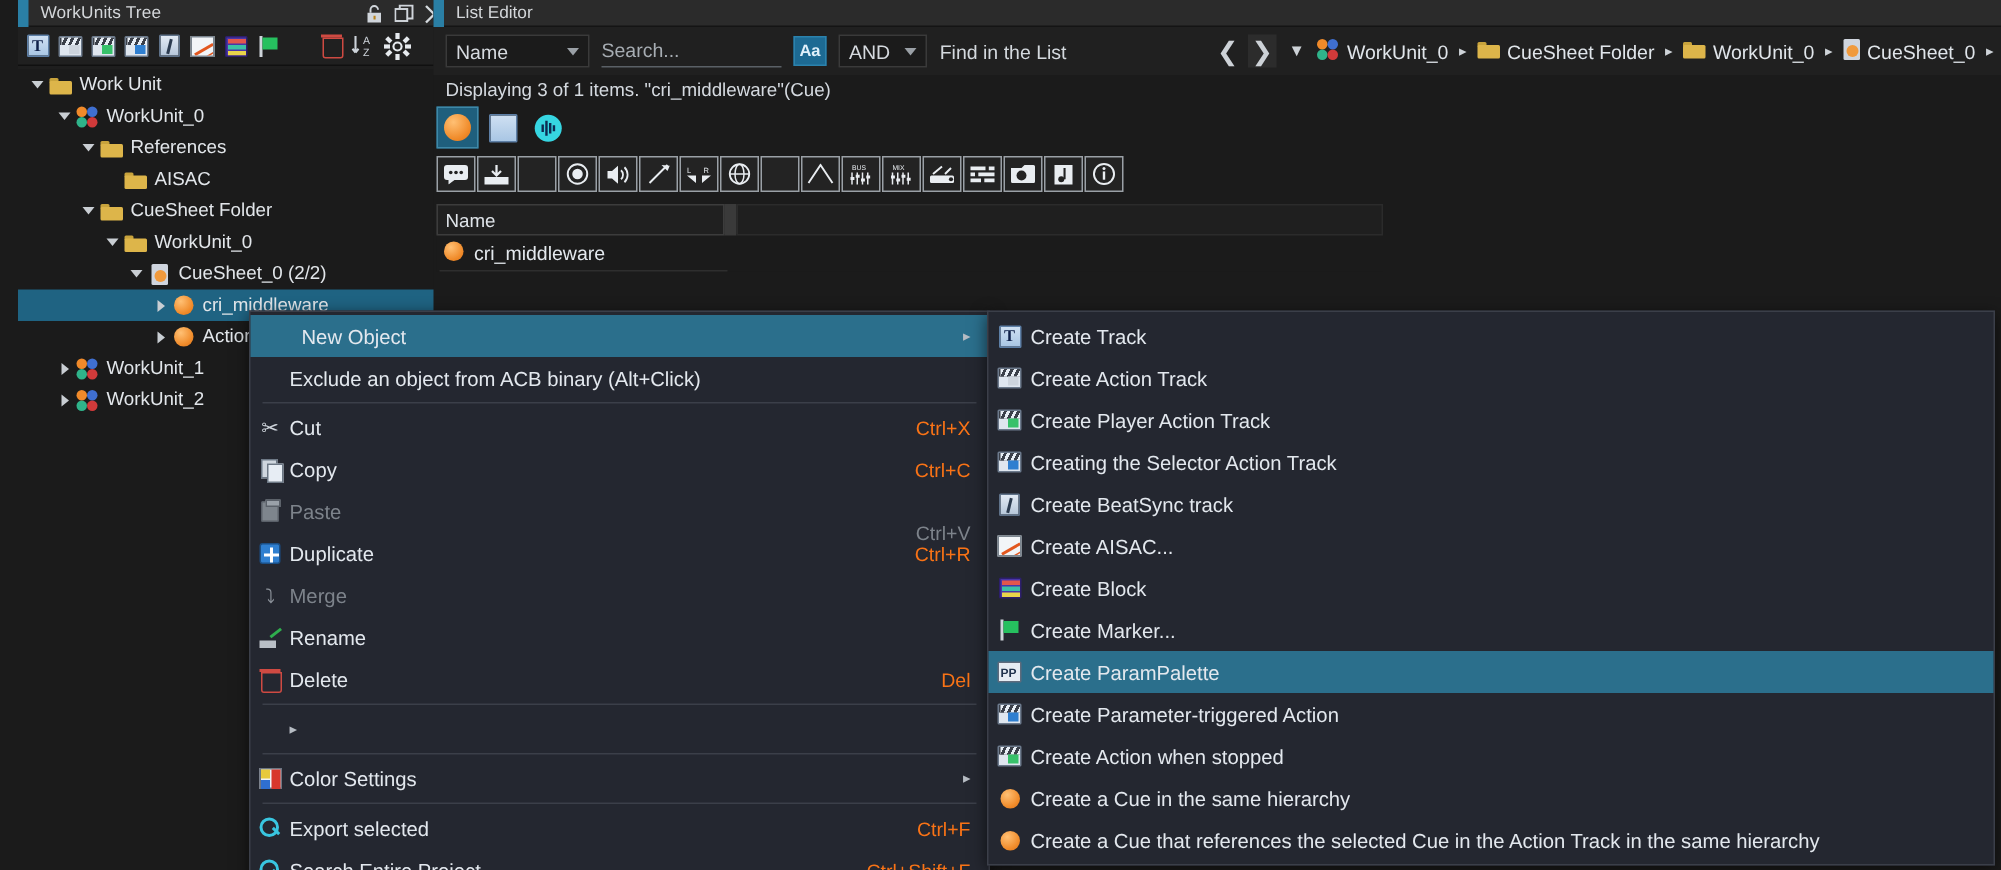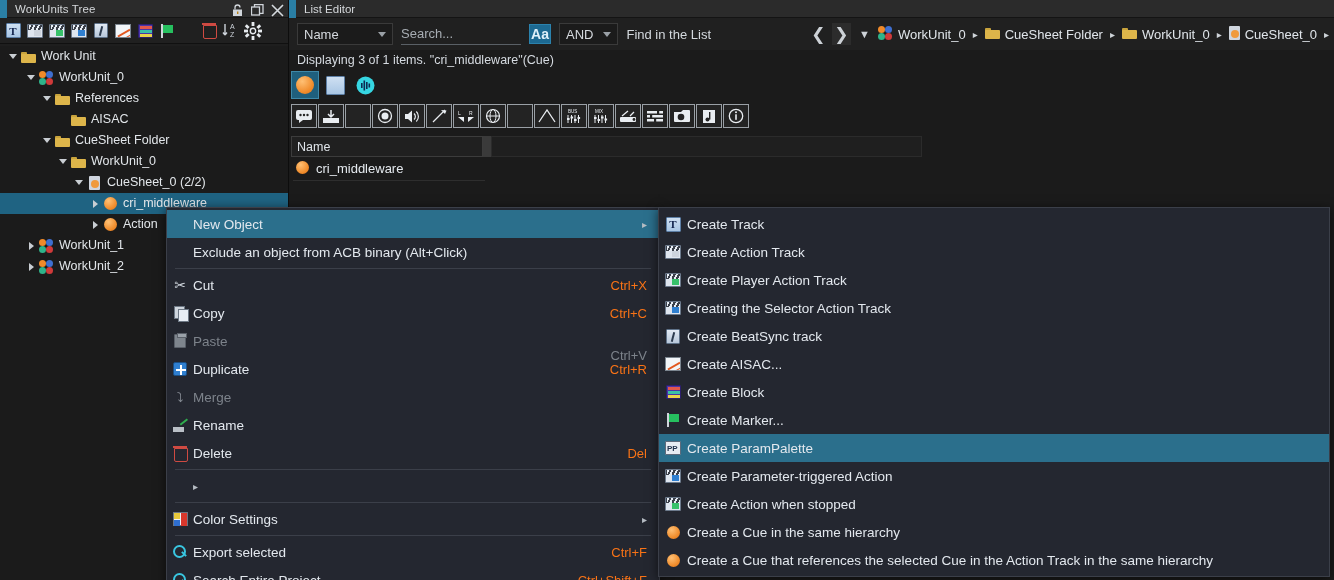--- a/index.html
+++ b/index.html
@@ -8,21 +8,21 @@
     background:#1b1b1b;
     font-family:"Liberation Sans", sans-serif;
     overflow:hidden;
     color:#d8dde3;
     -webkit-font-smoothing:antialiased;
   }
   #app{ position:relative; width:1334px; height:580px; }
 
   
   .tree-panel{
-    position:absolute; left:0; top:0; width:289px; height:580px;
+    position:absolute; left:12px; top:0; width:289px; height:580px;
     background:#1e1e1e; border-right:1px solid #0d0d0d;
   }
   .panel-title{
     height:18px; background:#2b2b2b; display:flex; align-items:center;
     border-bottom:1px solid #141414; position:relative;
   }
   .panel-title .accent{
     width:7px; height:18px; background:#2a7fa5; display:block;
   }
   .panel-title .ttl{
@@ -87,21 +87,21 @@
   }
   .combo .cb-ar{width:0;height:0;border-left:4px solid transparent;border-right:4px solid transparent;border-top:5px solid #9aa0a6;}
   .search-field{
     width:120px; height:22px; border:none; border-bottom:1px solid #5a6066;
     background:transparent; color:#c9ced3; font-size:13px; outline:none;
     font-family:"Liberation Sans", sans-serif;
   }
   .search-field::placeholder{ color:#a7adb3; }
   .aa-btn{
     width:22px;height:20px;background:#1d6a93;border:1px solid #2b82ad;color:#dff0fa;
-    font-size:14px;display:flex;align-items:center;justify-content:center;font-weight:bold;
+    font-size:11px;display:flex;align-items:center;justify-content:center;font-weight:bold;
   }
   .find-lbl{ font-size:13px; color:#d4d9de; }
 
   .breadcrumbs{
     position:absolute; right:0; top:18px; height:32px; display:flex; align-items:center;
     gap:4px; padding-right:2px;
   }
   .navbtn{ width:19px;height:22px;display:flex;align-items:center;justify-content:center;color:#cdd2d7;font-size:17px;}
   .navbtn.active{ background:#2c2c2c; }
   .navbtn.tri{ font-size:11px; }
@@ -146,21 +146,21 @@
   
   .ctx{
     position:absolute; left:166px; top:207px; width:494px;
     background:#242730; border:1px solid #3b3f49; padding:2px 0 0 0;
     box-shadow:0 2px 10px rgba(0,0,0,.6); z-index:40;
   }
   .ctx-item{
     height:28px; display:flex; align-items:center; font-size:13.5px; color:#e3e8ee;
     padding:0 8px 0 0; position:relative;
   }
-  .ctx-item.hl{ background:#2b6f8c; }
+  .ctx-item.hl{ background:#2b6f8c;padding-left:8px; }
   .ctx-item.disabled{ color:#7d838b; }
   .ctx-ico{ width:26px; flex:0 0 26px; display:flex; align-items:center; justify-content:center; }
   .ctx-lbl{ flex:1; }
   .ctx-sc{ color:#f97316; font-size:13px; padding-right:4px; }
   .ctx-item.disabled .ctx-sc{ color:#7d838b;margin-top:28px; }
   .ctx-sub{ color:#b6bcc3; font-size:10px; padding-right:4px; }
   .ctx-div{ height:1px; background:#3b3f49; margin:2px 8px; }
 
   
   .submenu{

